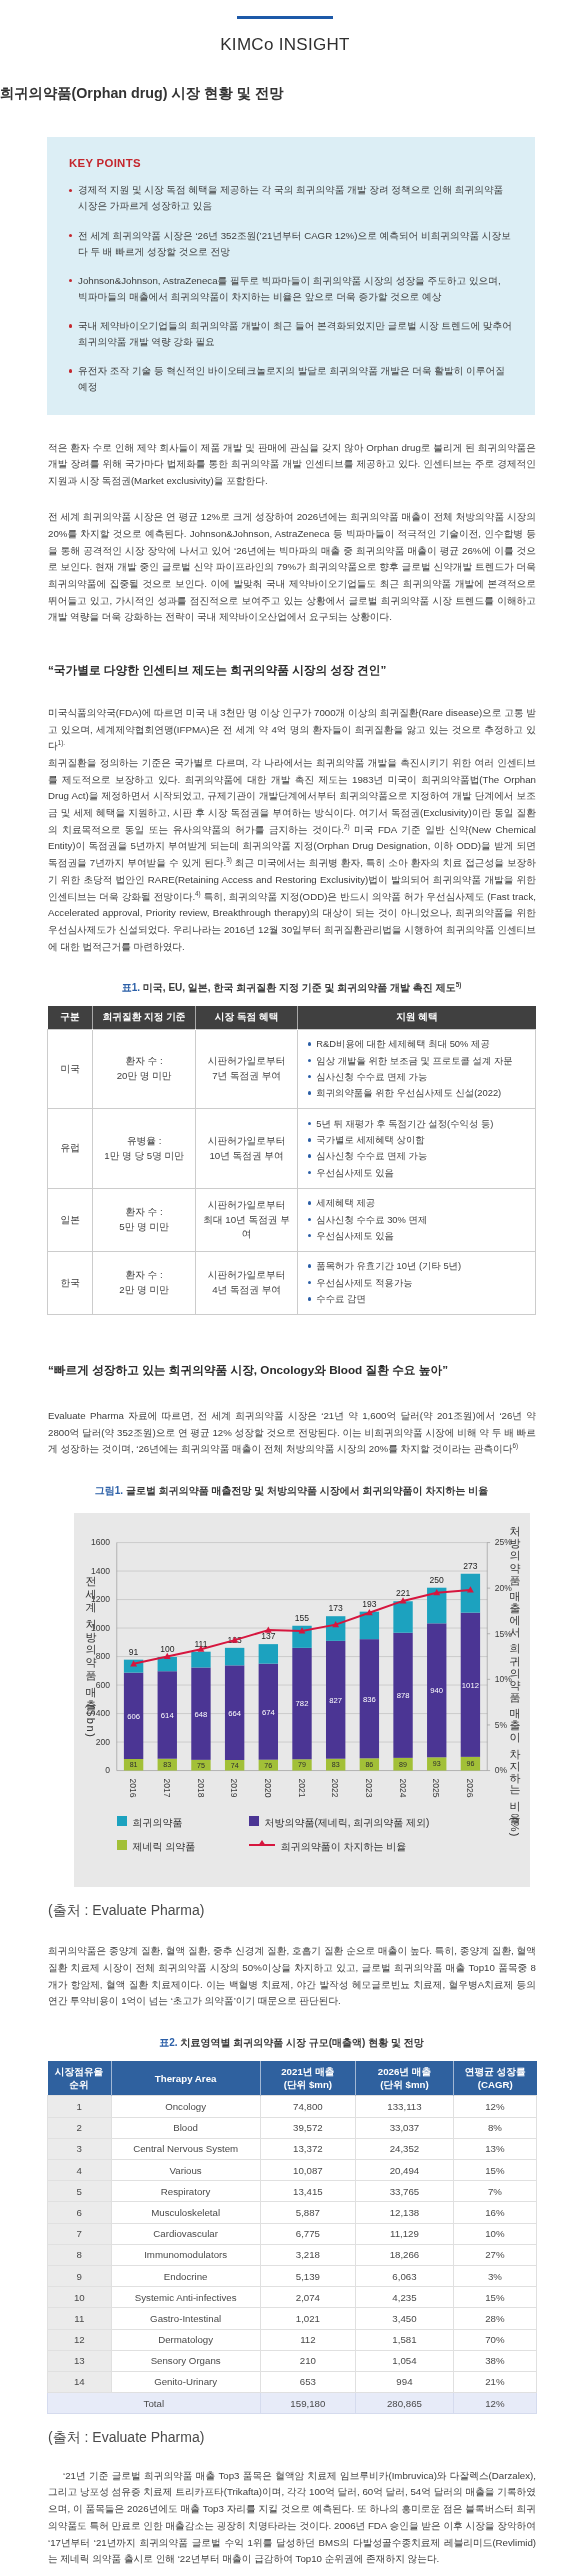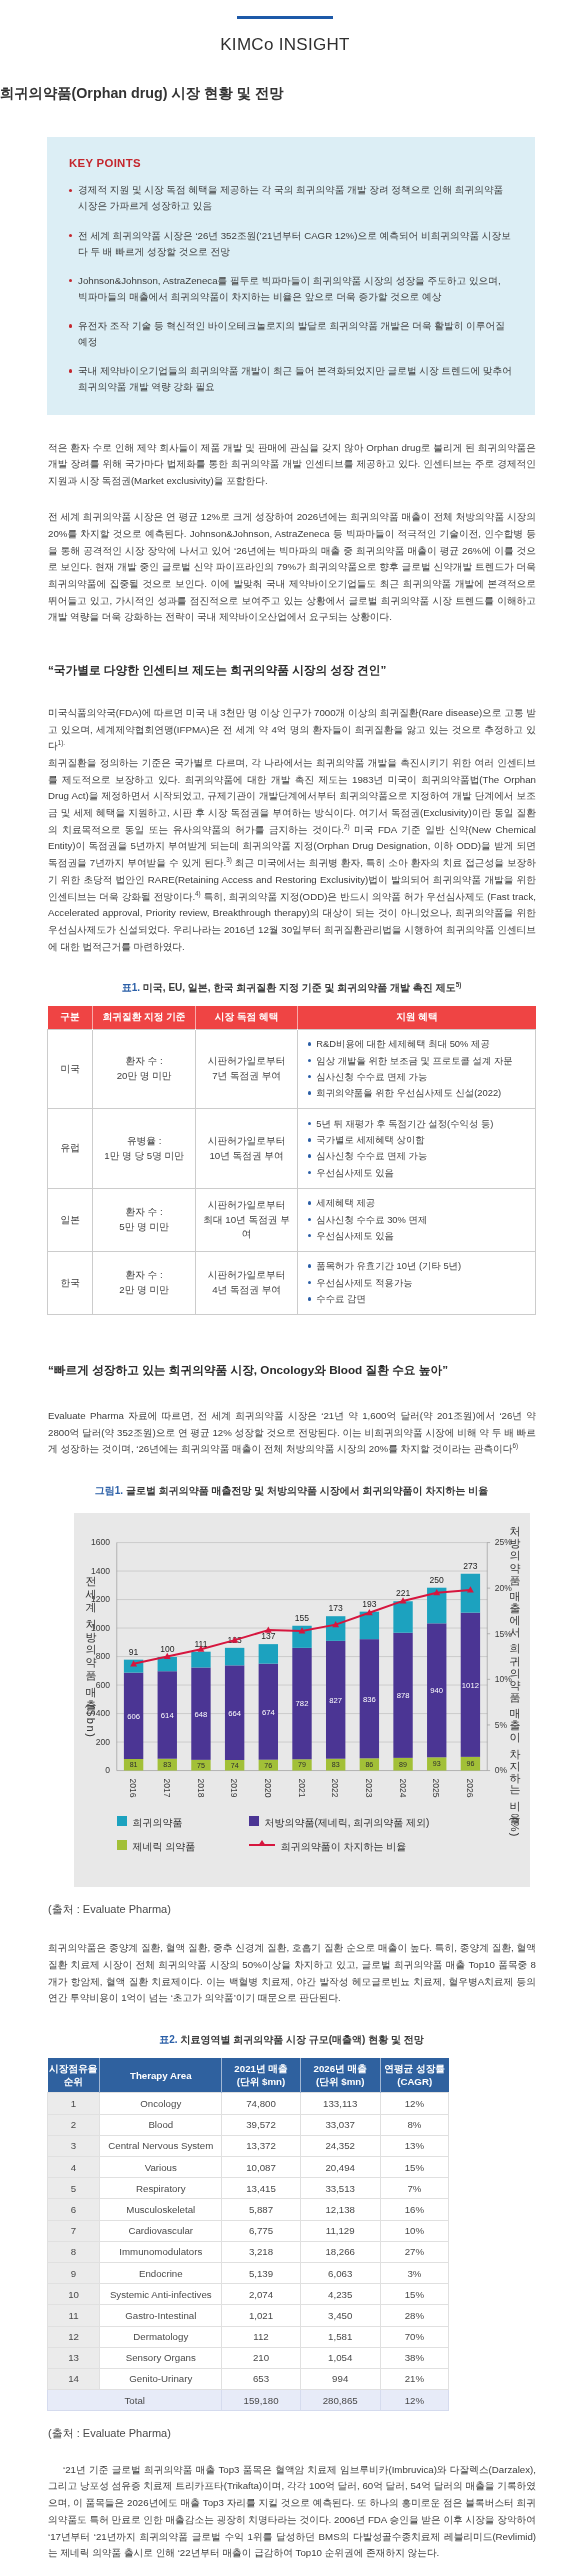--- a/index.html
+++ b/index.html
@@ -20,41 +20,41 @@
   .mt40{margin-top:23px;}
   .mt48{margin-top:27px;}
   .mt52{margin-top:30px;}
   sup{font-size:6.3px;vertical-align:super;line-height:0;}
   .section-heading{margin:37px 34px 0 48px;font-size:11.7px;font-weight:700;color:#2b2b2b;}
   .mt84{margin-top:48px;}
   .tbl-caption{margin:26px 34px 0 47px;text-align:center;font-size:10px;font-weight:600;color:#3a3a3a;}
   .cap-prefix{color:#2b5fa7;font-weight:700;}
   table{border-collapse:collapse;}
   .t1{margin:10.3px 0 0 47px;width:489px;font-size:9.7px;table-layout:fixed;}
-  .t1 th{background:#ef4444;color:#ffffff;font-weight:700;padding:5.1px 2.3px;border-right:0.6px solid rgba(255,255,255,.55);}
+  .t1 th{background:#404040;color:#ffffff;font-weight:700;padding:5.1px 2.3px;border-right:0.6px solid rgba(255,255,255,.55);}
   .t1 th:last-child{border-right:none;}
   .t1 col.c-region{width:9.3%;}.t1 col.c-crit{width:21%;}.t1 col.c-excl{width:21%;}.t1 col.c-ben{width:48.7%;}
   .t1 td{border:0.6px solid #cccccc;vertical-align:middle;}
   .t1 td.c{text-align:center;padding:6.8px 3.4px;line-height:1.5;color:#3d3d3d;}
   .t1 td.benefits{padding:5.7px 5.7px 5.7px 9px;}
   .t1 ul{margin:0;padding:0;list-style:none;}
   .t1 li{position:relative;padding-left:9px;font-size:9.4px;line-height:1.56;margin:1.7px 0;color:#3d3d3d;}
   .t1 li::before{content:"";position:absolute;left:0.6px;top:5.1px;width:3.4px;height:3.4px;border-radius:50%;background:#2b5fa7;}
   .chart-box{position:relative;margin:15px 0 0 74px;width:456px;height:374px;background:#e8e8e8;}
   .axis-title-left{position:absolute;left:9px;top:55px;writing-mode:vertical-rl;font-size:11px;color:#333333;letter-spacing:1.7px;}
   .axis-title-right{position:absolute;right:8px;top:4.6px;writing-mode:vertical-rl;font-size:11px;color:#333333;letter-spacing:1.1px;}
   #chart-svg-holder{position:absolute;left:0;top:17px;}
   .chart-legend{position:absolute;left:43px;top:303px;display:grid;grid-template-columns:132px auto;row-gap:10.3px;}
   .legend-item{display:flex;align-items:flex-start;gap:5.7px;font-size:10px;color:#2f2f2f;}
   .legend-square{width:9.7px;height:9.7px;display:inline-block;flex:0 0 auto;}
   .legend-linetri{position:relative;width:26px;height:8px;display:inline-block;flex:0 0 auto;}
   .lt-line{position:absolute;left:0;right:0;top:3.4px;height:1.7px;}
   .lt-tri{position:absolute;left:9px;top:0;width:0;height:0;border-left:4px solid transparent;border-right:4px solid transparent;border-bottom:6.3px solid #d6163e;}
-  .source{margin:15px 0 0 48px;font-size:11px;color:#4a4a4a;}
-  .t2{margin:11.4px 0 0 47px;width:402px;font-size:9.7px;table-layout:fixed;}
+  .source{margin:15px 0 0 48px;font-size:14px;color:#4a4a4a;}
+  .t2{margin:11.4px 0 0 47px;width:490px;font-size:9.7px;table-layout:fixed;}
   .t2 col.c1{width:13%;}.t2 col.c2{width:30.5%;}.t2 col.c3{width:19.5%;}.t2 col.c4{width:20%;}.t2 col.c5{width:17%;}
   .t2 th{background:#2f619f;color:#ffffff;font-weight:700;padding:4px 1.1px;line-height:1.35;border-right:0.6px solid rgba(255,255,255,.55);}
   .t2 th:last-child{border-right:none;}
   .t2 td{border:0.6px solid #e0e0e0;text-align:center;padding:4.6px 2.3px;color:#4a4a4a;}
   .t2 td.rank{background:#ebebeb;}
   .t2 tr.total-row td{background:#e7ebf8;border-color:#d5dbee;}
   .closing{text-indent:15px;}
 </style>
 </head>
 <body>
@@ -75,25 +75,25 @@
         <div class="kp-item">
           <span class="kp-dot"></span>
           <span class="kp-text">전 세계 희귀의약품 시장은 ‘26년 352조원(’21년부터 CAGR 12%)으로 예측되어 비희귀의약품 시장보다 두 배 빠르게 성장할 것으로 전망</span>
         </div>
         <div class="kp-item">
           <span class="kp-dot"></span>
           <span class="kp-text">Johnson&amp;Johnson, AstraZeneca를 필두로 빅파마들이 희귀의약품 시장의 성장을 주도하고 있으며, 빅파마들의 매출에서 희귀의약품이 차지하는 비율은 앞으로 더욱 증가할 것으로 예상</span>
         </div>
         <div class="kp-item">
           <span class="kp-dot"></span>
-          <span class="kp-text">유전자 조작 기술 등 혁신적인 바이오테크놀로지의 발달로 희귀의약품 개발은 더욱 활발히 이루어질 예정</span>
+          <span class="kp-text">국내 제약바이오기업들의 희귀의약품 개발이 최근 들어 본격화되었지만 글로벌 시장 트렌드에 맞추어 희귀의약품 개발 역량 강화 필요</span>
         </div>
         <div class="kp-item">
           <span class="kp-dot"></span>
-          <span class="kp-text">국내 제약바이오기업들의 희귀의약품 개발이 최근 들어 본격화되었지만 글로벌 시장 트렌드에 맞추어 희귀의약품 개발 역량 강화 필요</span>
+          <span class="kp-text">유전자 조작 기술 등 혁신적인 바이오테크놀로지의 발달로 희귀의약품 개발은 더욱 활발히 이루어질 예정</span>
         </div>
       </div>
   </section>
 
   <p class="para p-first">적은 환자 수로 인해 제약 회사들이 제품 개발 및 판매에 관심을 갖지 않아 Orphan drug로 불리게 된 희귀의약품은 개발 장려를 위해 국가마다 법제화를 통한 희귀의약품 개발 인센티브를 제공하고 있다. 인센티브는 주로 경제적인 지원과 시장 독점권(Market exclusivity)을 포함한다.</p>
   <p class="para mt34">전 세계 희귀의약품 시장은 연 평균 12%로 크게 성장하여 2026년에는 희귀의약품 매출이 전체 처방의약품 시장의 20%를 차지할 것으로 예측된다. Johnson&amp;Johnson, AstraZeneca 등 빅파마들이 적극적인 기술이전, 인수합병 등을 통해 공격적인 시장 장악에 나서고 있어 ‘26년에는 빅마파의 매출 중 희귀의약품 매출이 평균 26%에 이를 것으로 보인다. 현재 개발 중인 글로벌 신약 파이프라인의 79%가 희귀의약품으로 향후 글로벌 신약개발 트렌드가 더욱 희귀의약품에 집중될 것으로 보인다. 이에 발맞춰 국내 제약바이오기업들도 최근 희귀의약품 개발에 본격적으로 뛰어들고 있고, 가시적인 성과를 점진적으로 보여주고 있는 상황에서 글로벌 희귀의약품 시장 트렌드를 이해하고 개발 역량을 더욱 강화하는 전략이 국내 제약바이오산업에서 요구되는 상황이다.</p>
 
   <h2 class="section-heading">“국가별로 다양한 인센티브 제도는 희귀의약품 시장의 성장 견인”</h2>
   <p class="para mt48">미국식품의약국(FDA)에 따르면 미국 내 3천만 명 이상 인구가 7000개 이상의 희귀질환(Rare disease)으로 고통 받고 있으며, 세계제약협회연맹(IFPMA)은 전 세계 약 4억 명의 환자들이 희귀질환을 앓고 있는 것으로 추정하고 있다<sup>1).</sup></p>
   <p class="para mt0">희귀질환을 정의하는 기준은 국가별로 다르며, 각 나라에서는 희귀의약품 개발을 촉진시키기 위한 여러 인센티브를 제도적으로 보장하고 있다. 희귀의약품에 대한 개발 촉진 제도는 1983년 미국이 희귀의약품법(The Orphan Drug Act)을 제정하면서 시작되었고, 규제기관이 개발단계에서부터 희귀의약품으로 지정하여 개발 단계에서 보조금 및 세제 혜택을 지원하고, 시판 후 시장 독점권을 부여하는 방식이다. 여기서 독점권(Exclusivity)이란 동일 질환의 치료목적으로 동일 또는 유사의약품의 허가를 금지하는 것이다.<sup>2)</sup> 미국 FDA 기준 일반 신약(New Chemical Entity)이 독점권을 5년까지 부여받게 되는데 희귀의약품 지정(Orphan Drug Designation, 이하 ODD)을 받게 되면 독점권을 7년까지 부여받을 수 있게 된다.<sup>3)</sup> 최근 미국에서는 희귀병 환자, 특히 소아 환자의 치료 접근성을 보장하기 위한 초당적 법안인 RARE(Retaining Access and Restoring Exclusivity)법이 발의되어 희귀의약품 개발을 위한 인센티브는 더욱 강화될 전망이다.<sup>4)</sup> 특히, 희귀의약품 지정(ODD)은 반드시 의약품 허가 우선심사제도 (Fast track, Accelerated approval, Priority review, Breakthrough therapy)의 대상이 되는 것이 아니었으나, 희귀의약품을 위한 우선심사제도가 신설되었다. 우리나라는 2016년 12월 30일부터 희귀질환관리법을 시행하여 희귀의약품 인센티브에 대한 법적근거를 마련하였다.</p>
@@ -378,21 +378,21 @@
           <td class="rank">4</td>
           <td>Various</td>
           <td>10,087</td>
           <td>20,494</td>
           <td>15%</td>
         </tr>
         <tr>
           <td class="rank">5</td>
           <td>Respiratory</td>
           <td>13,415</td>
-          <td>33,513</td>
+          <td>33,765</td>
           <td>7%</td>
         </tr>
         <tr>
           <td class="rank">6</td>
           <td>Musculoskeletal</td>
           <td>5,887</td>
           <td>12,138</td>
           <td>16%</td>
         </tr>
         <tr>

